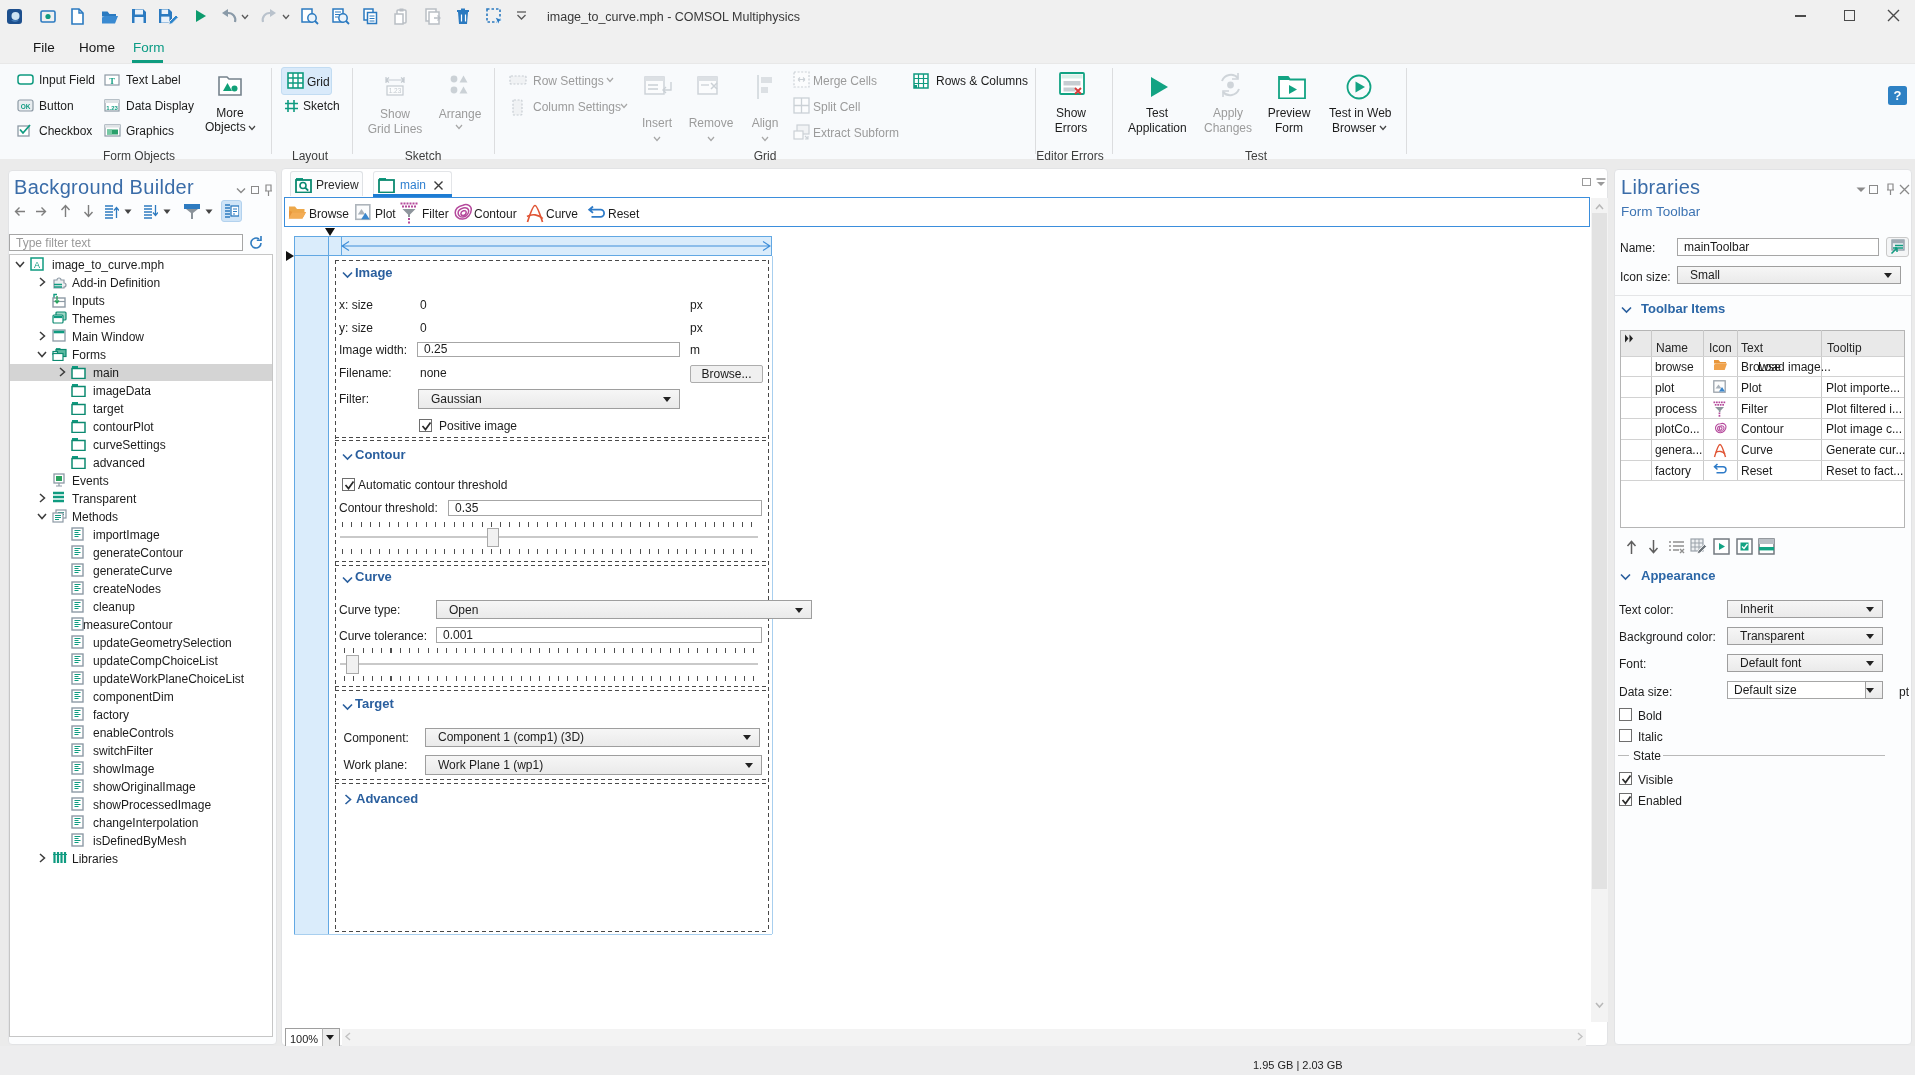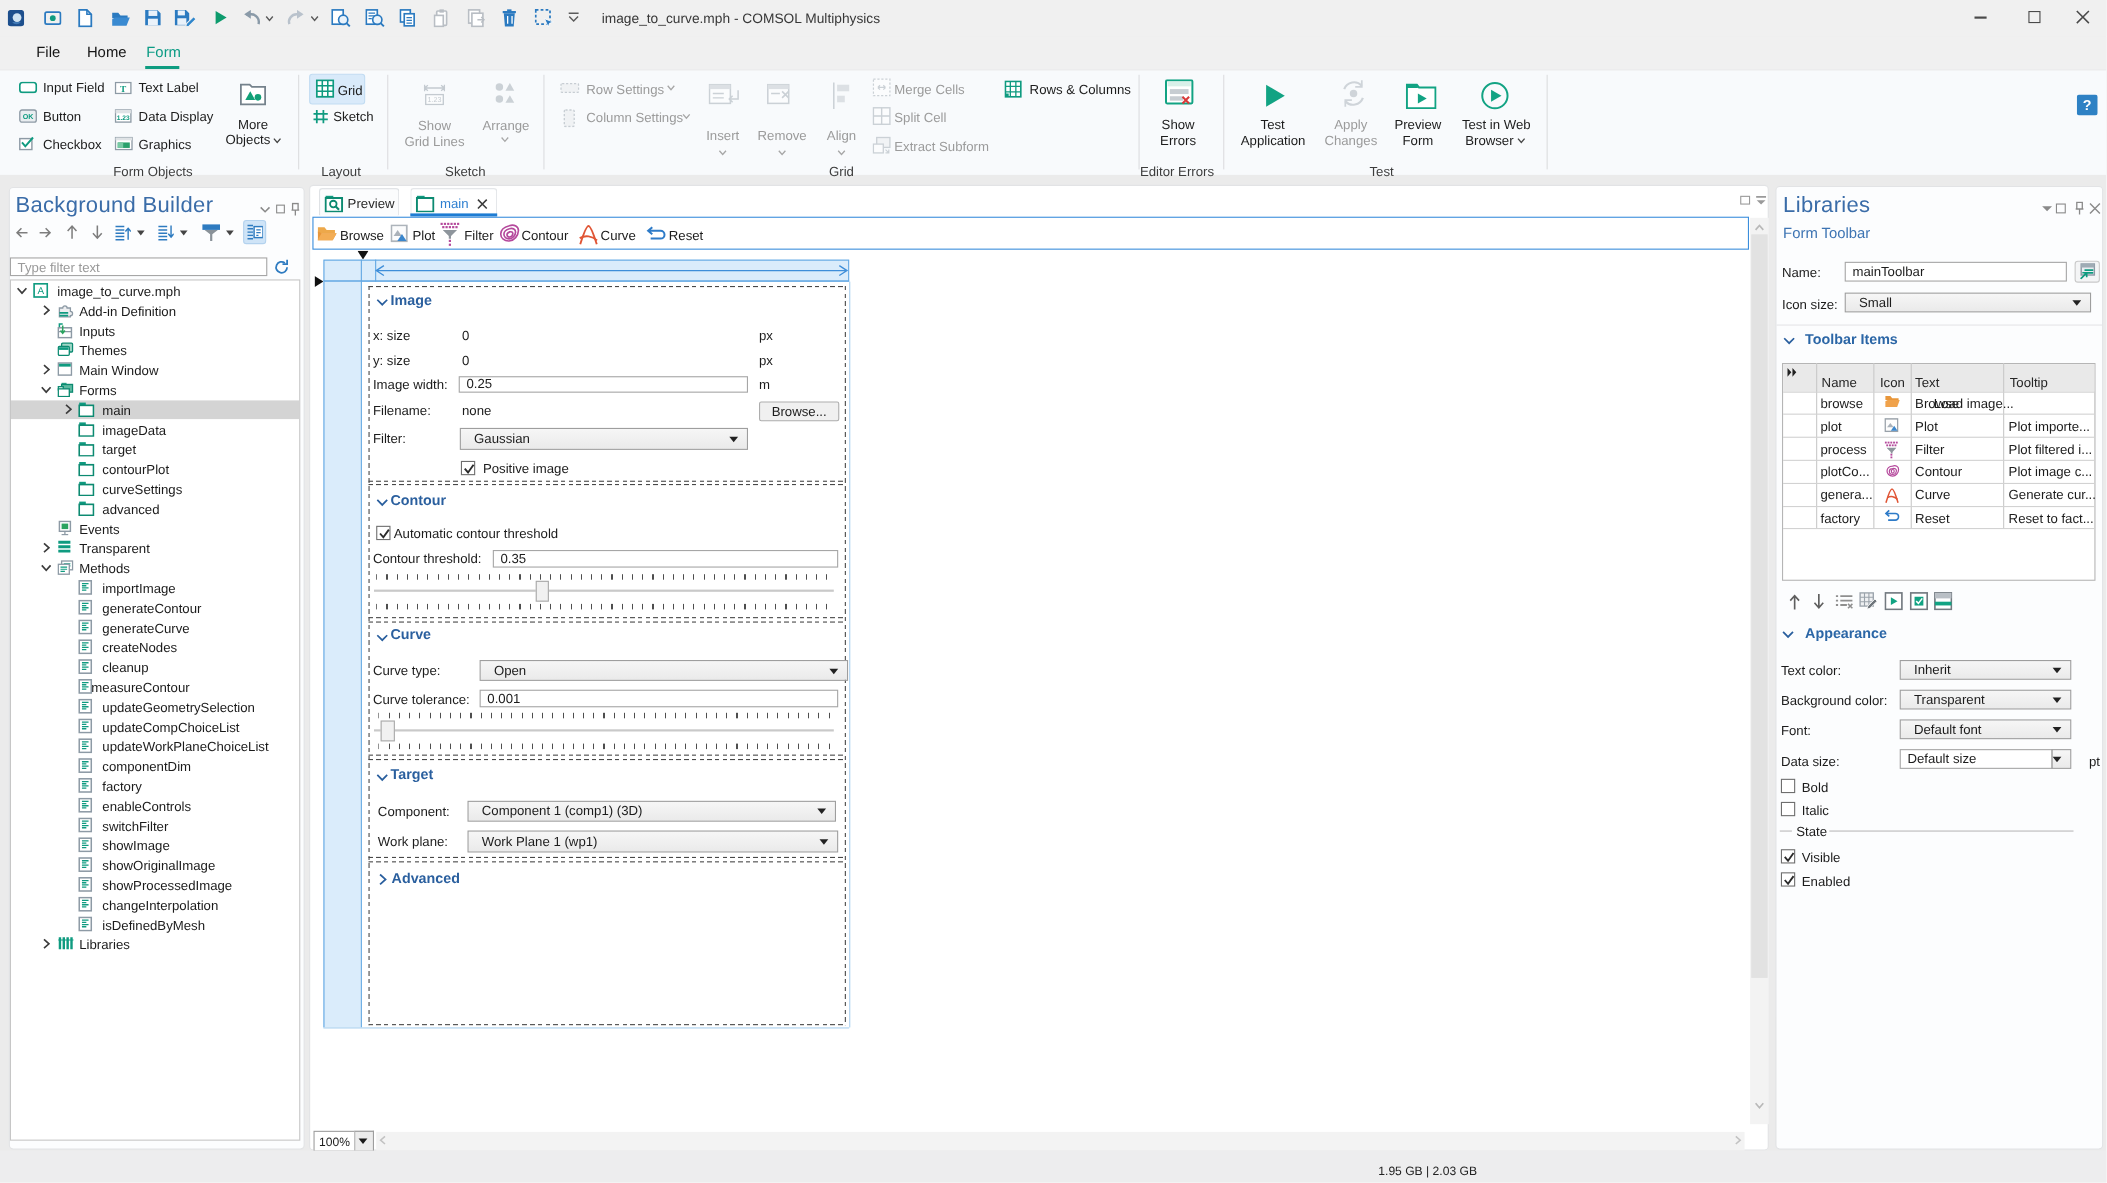--- a/index.html
+++ b/index.html
@@ -996,21 +996,21 @@
 <div class="slthumb" style="left:487px;top:528px;width:12px;height:19px"></div>
 <div class="ticks" style="left:342px;top:549px;width:418px"></div>
 
 <div class="a" style="left:342px;top:576px">
     <svg width="11" height="8">
       <path d="M1 1.5 L5.5 6 L10 1.5" fill="none" stroke="#2a5f9e" stroke-width="1.6"></path>
     </svg>
   </div>
 <div class="shead" style="left:355px;top:568.5px">Curve</div>
 <div class="t" style="left:339px;top:603px">Curve type:</div>
-<div class="combo" style="left:436px;top:600px;width:335px;height:19px">
+<div class="combo" style="left:436px;top:600px;width:376px;height:19px">
     <span class="cv">Open</span>
     <span class="ar"></span>
   </div>
 <div class="t" style="left:339px;top:628.5px">Curve tolerance:</div>
 <div class="inp" style="left:436px;top:626.5px;width:326px;height:16px">
     <span>0.001</span>
   </div>
 <div class="ticks" style="left:344px;top:648px;width:414px"></div>
 <div class="sltrack" style="left:340px;top:662.5px;width:418px"></div>
 <div class="slthumb" style="left:346px;top:654.5px;width:13px;height:19.5px"></div>

